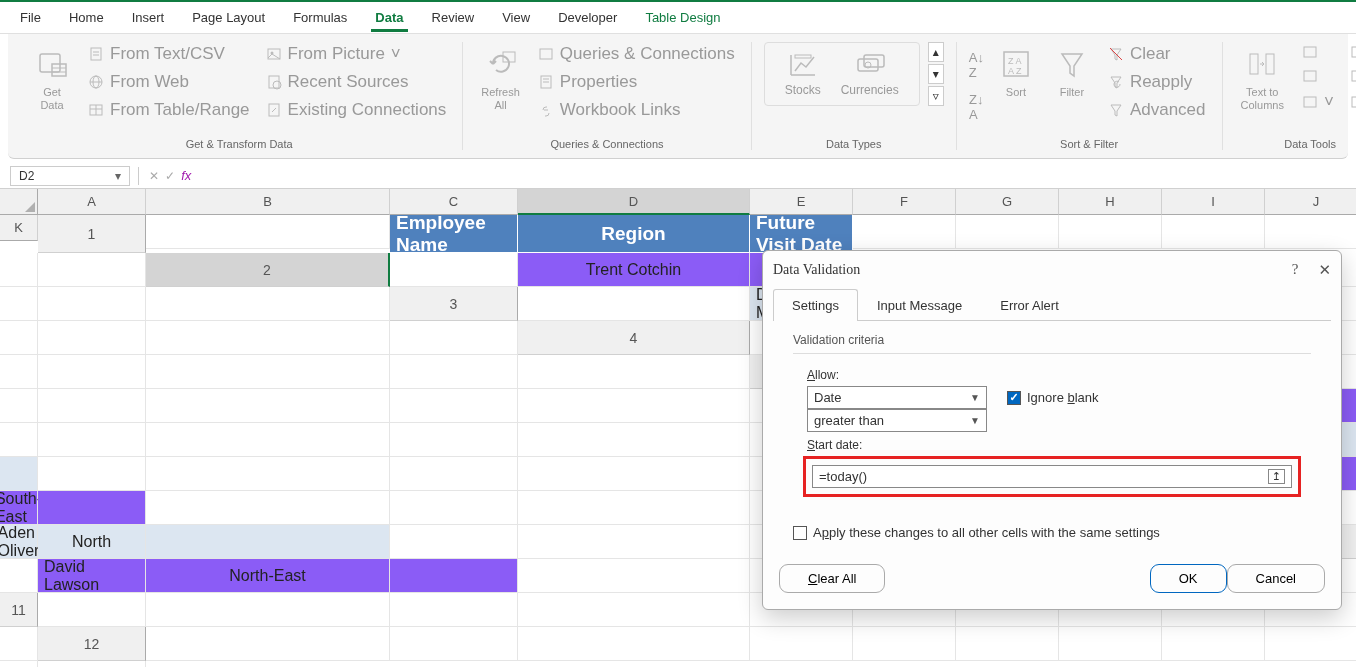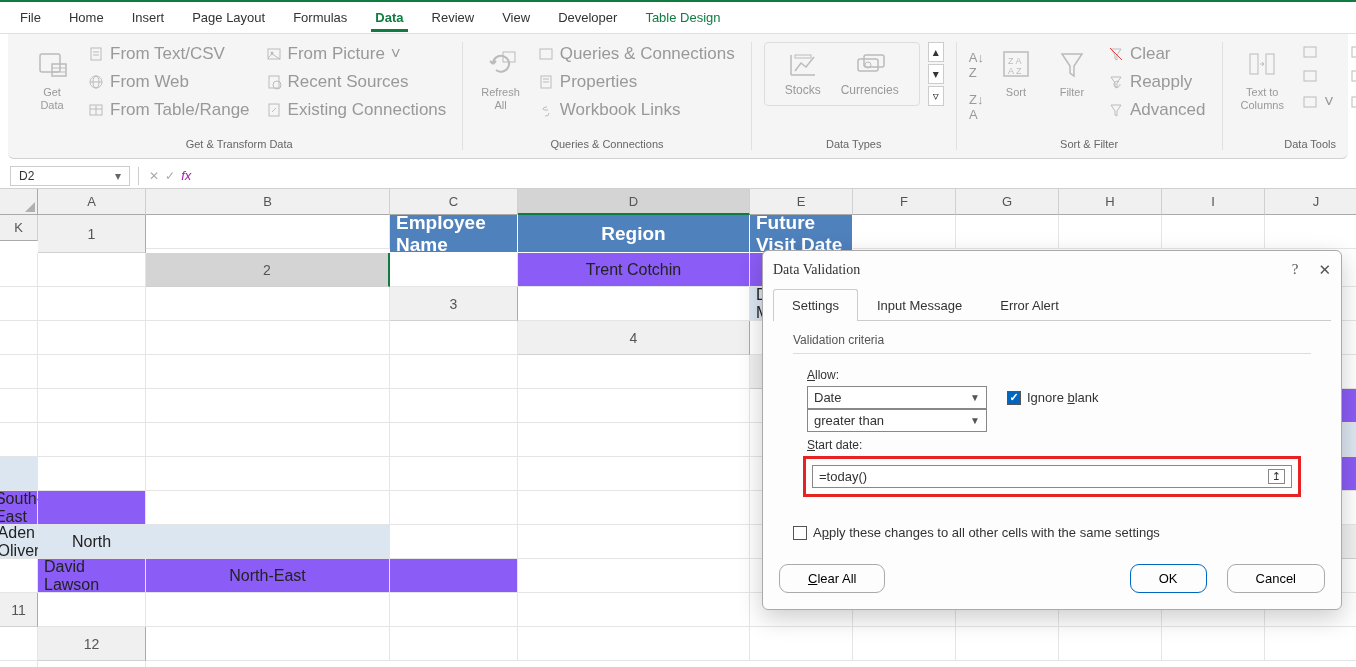--- a/index.html
+++ b/index.html
@@ -536,18 +536,18 @@
         </div>
       </div>
     </div>
     <div class="checkbox-row" style="margin:16px 0 4px">
       <div class="checkbox empty"></div>
       <span>A<span class="u">p</span>ply these changes to all other cells with the same settings</span>
     </div>
   </div>
   <div class="dialog-footer">
     <button class="btn"><span class="u">C</span>lear All</button>
-    <div style="display:flex;gap:20px">
+    <div style="display:flex;gap:0">
       <button class="btn primary">OK</button>
       <button class="btn">Cancel</button>
     </div>
   </div>
 </div>
 
 </body></html>

